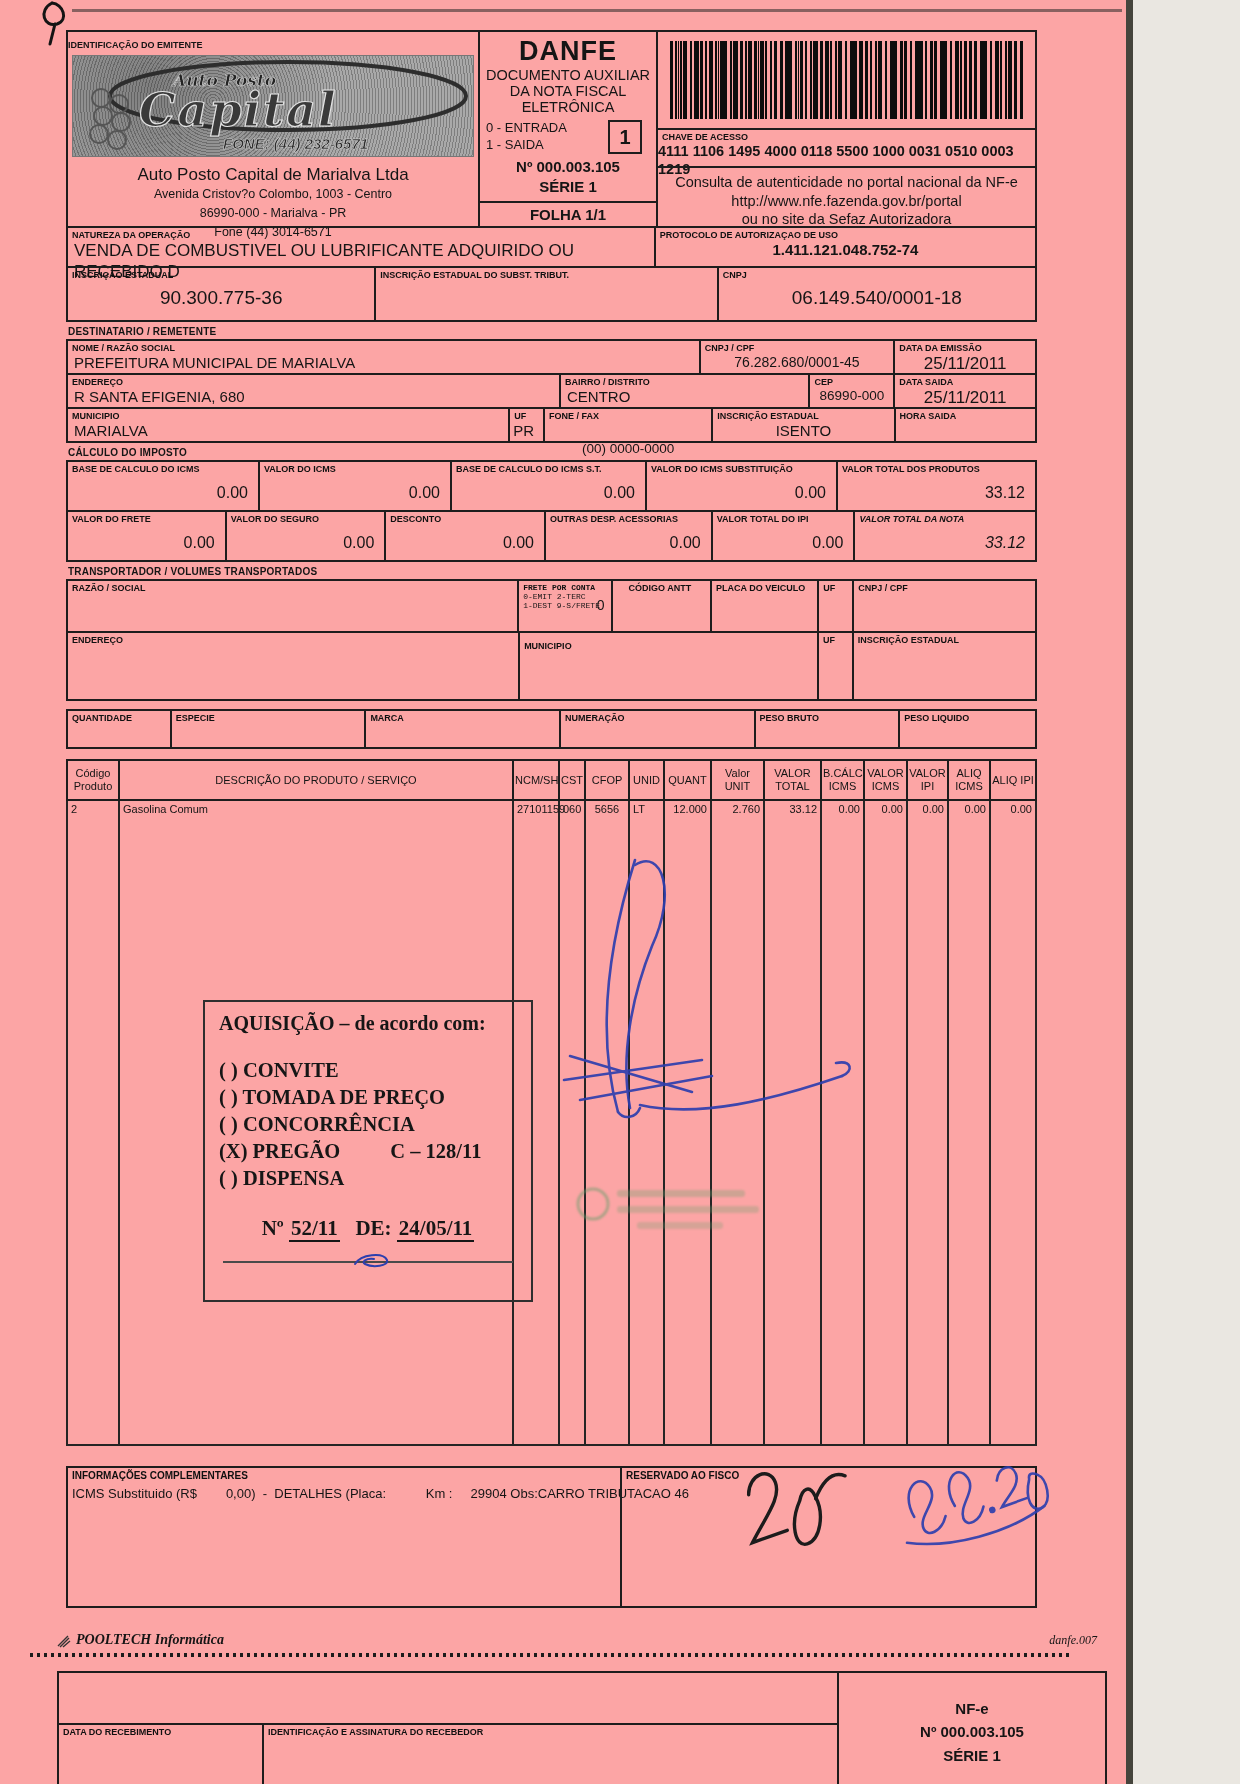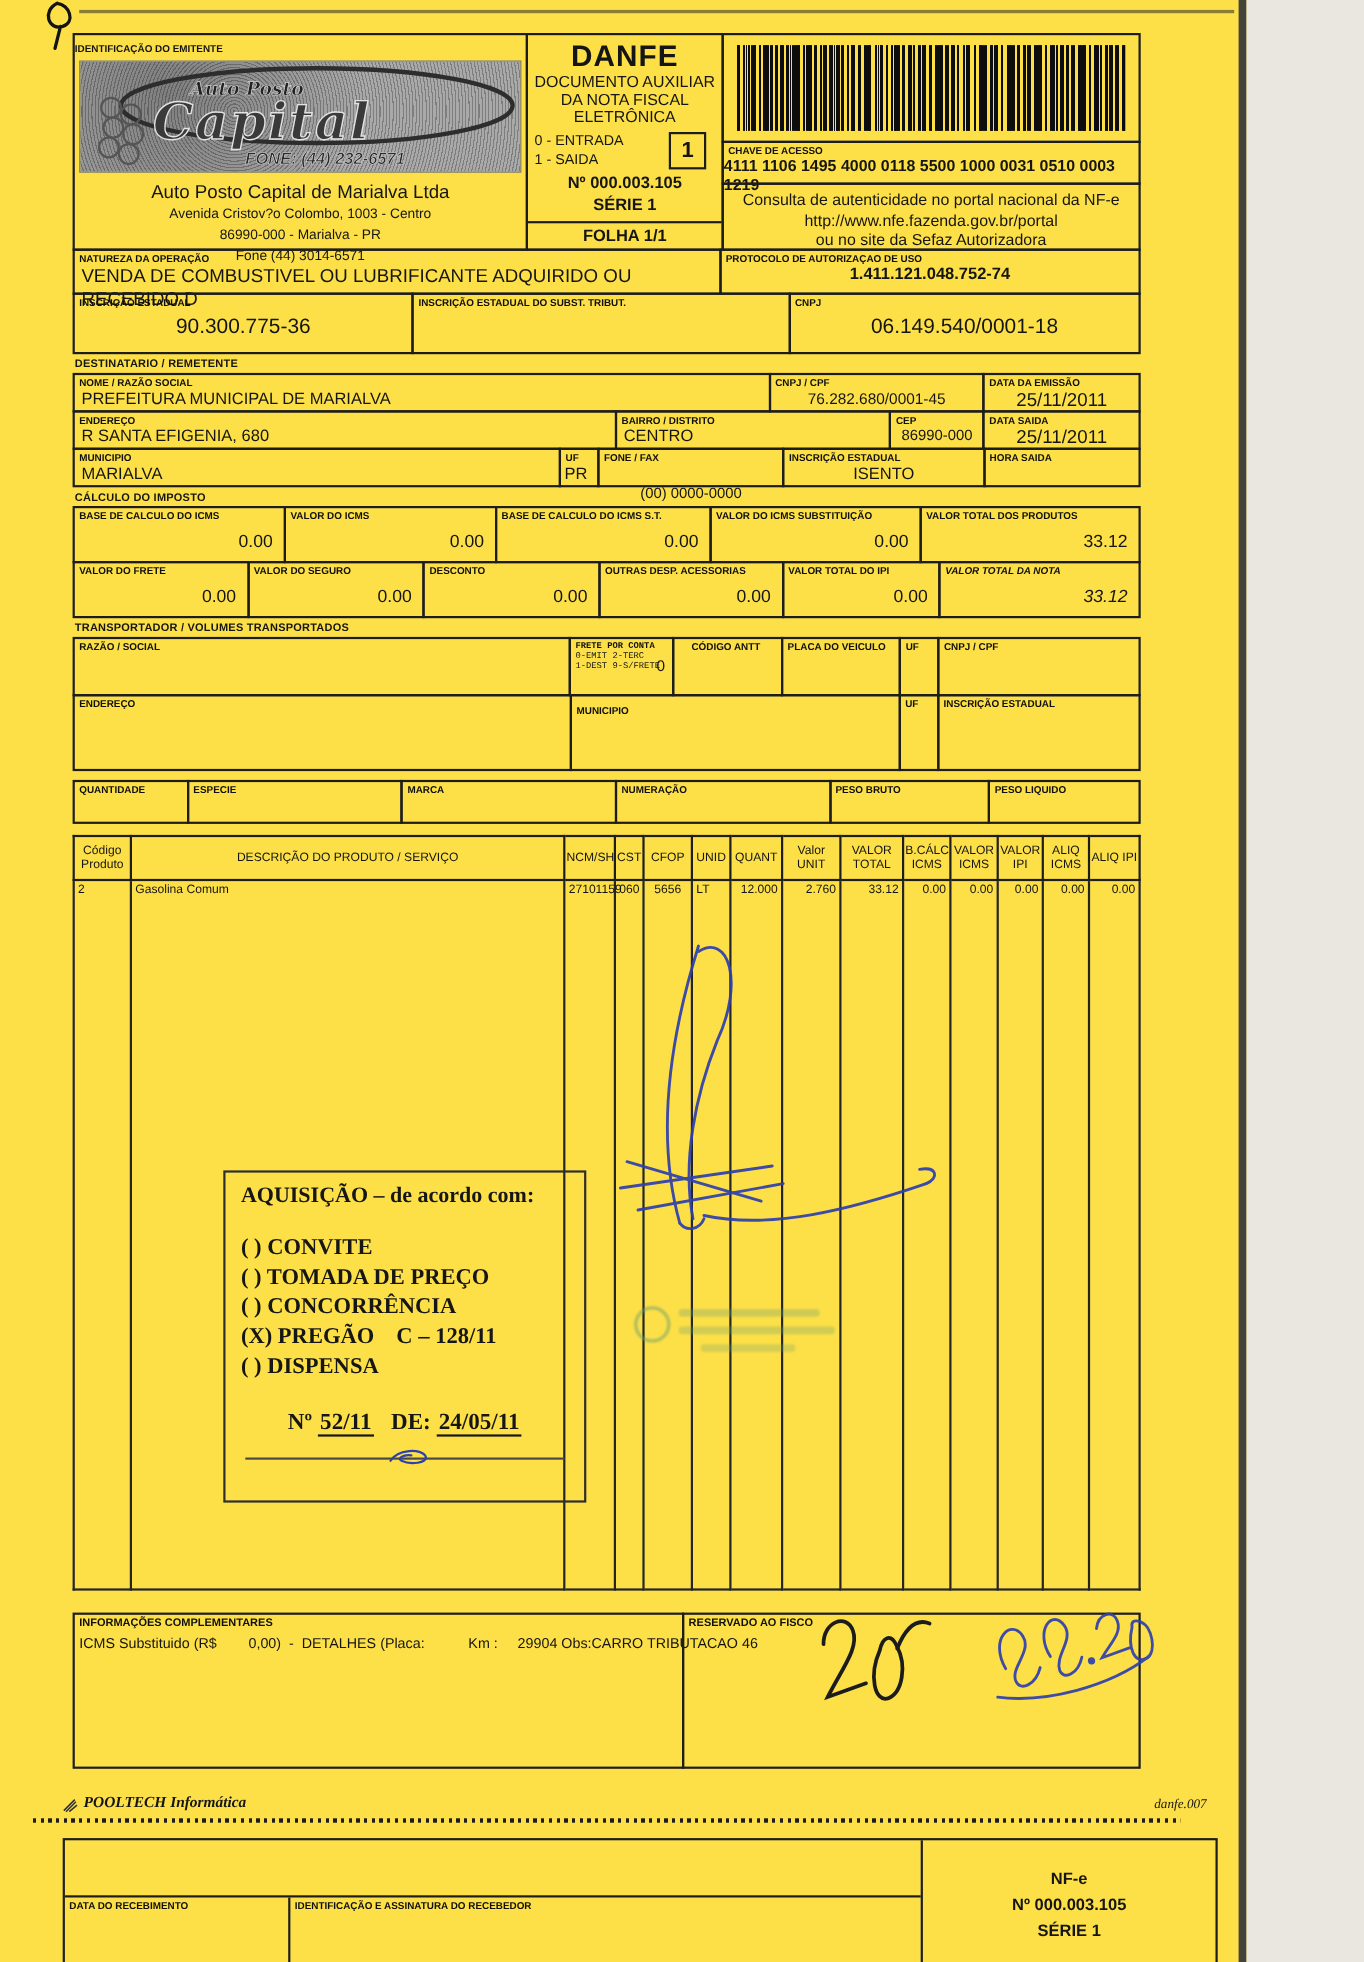--- a/index.html
+++ b/index.html
@@ -1,18 +1,18 @@
 <!DOCTYPE html>
 <html><head>
 <meta charset="utf-8">
 <style>
   * { box-sizing: border-box; margin: 0; padding: 0; }
   html,body { width:1240px; height:1784px; }
   body { font-family:"Liberation Sans", sans-serif; color:#151515; background:#e9e7e2; }
-  .page { position:absolute; left:0; top:0; width:1240px; height:1784px; background:#fde047; overflow:hidden; }
+  .page { position:absolute; left:0; top:0; width:1240px; height:1784px; background:#fca5a5; overflow:hidden; }
   .scan-right-shade { position:absolute; top:0; left:1133px; width:107px; height:1784px; background:#eae7e1; }
   .scan-edge-line { position:absolute; top:0; left:1126px; width:7px; height:1784px; background:#45443c; }
   .scan-top-streak { position:absolute; top:9px; left:72px; width:1050px; height:3px; background:#2a2a28; opacity:.55; }
 
   .sheet { position:absolute; left:66px; top:30px; width:971px; }
   .vrow { display:flex; margin-top:-2px; }
   .vrow.first { margin-top:0; }
   .box { border:2px solid #1d1d1d; position:relative; background:transparent; }
   .box + .box { margin-left:-2px; }
   .lab { display:block; font-size:9px; font-weight:bold; line-height:1.15; padding:2px 4px 0; color:#101010; }
@@ -82,25 +82,25 @@
   
   .canhoto { display:flex; border:2px solid #1d1d1d; margin-top:14px; margin-left:-9px; width:1050px; height:122px; }
   .canhoto-left { flex:1; display:flex; flex-direction:column; }
   .canhoto-top { height:52px; border-bottom:2px solid #1d1d1d; }
   .canhoto-bottom { flex:1; display:flex; }
   .canhoto-data { width:205px; border-right:2px solid #1d1d1d; }
   .canhoto-ass { flex:1; }
   .canhoto-nfe { width:268px; border-left:2px solid #1d1d1d; display:flex; flex-direction:column; justify-content:center; text-align:center; font-size:15px; font-weight:bold; line-height:1.55; }
 
   
-  .stamp { position:absolute; left:203px; top:1064px; width:330px; height:302px; border:2px solid #2e2e2e; padding:10px 14px; font-family:"Liberation Serif", serif; color:#161616; }
+  .stamp { position:absolute; left:203px; top:1000px; width:330px; height:302px; border:2px solid #2e2e2e; padding:10px 14px; font-family:"Liberation Serif", serif; color:#161616; }
   .stamp-title { font-size:20px; font-weight:bold; }
   .stamp-opts { margin-top:22px; font-size:20.5px; font-weight:bold; line-height:1.32; }
   .stamp-opt-row { display:flex; }
-  .stamp-ref { margin-left:20px; }
+  .stamp-ref { margin-left:50px; }
   .stamp-nline { margin-top:24px; font-size:21px; font-weight:bold; text-align:center; }
   .stamp-nline .und { border-bottom:2px solid #161616; padding:0 2px; }
   .stamp-sig { border-top:2px solid #4a4a4a; margin:20px 4px 0; position:relative; }
   .stamp-sig svg { position:absolute; left:44%; top:-12px; }
 
   .ink { position:absolute; pointer-events:none; }
   .green-stamp { position:absolute; left:575px; top:1178px; width:185px; height:70px; filter:blur(1.2px); opacity:.55; }
 </style>
 </head>
 <body>

